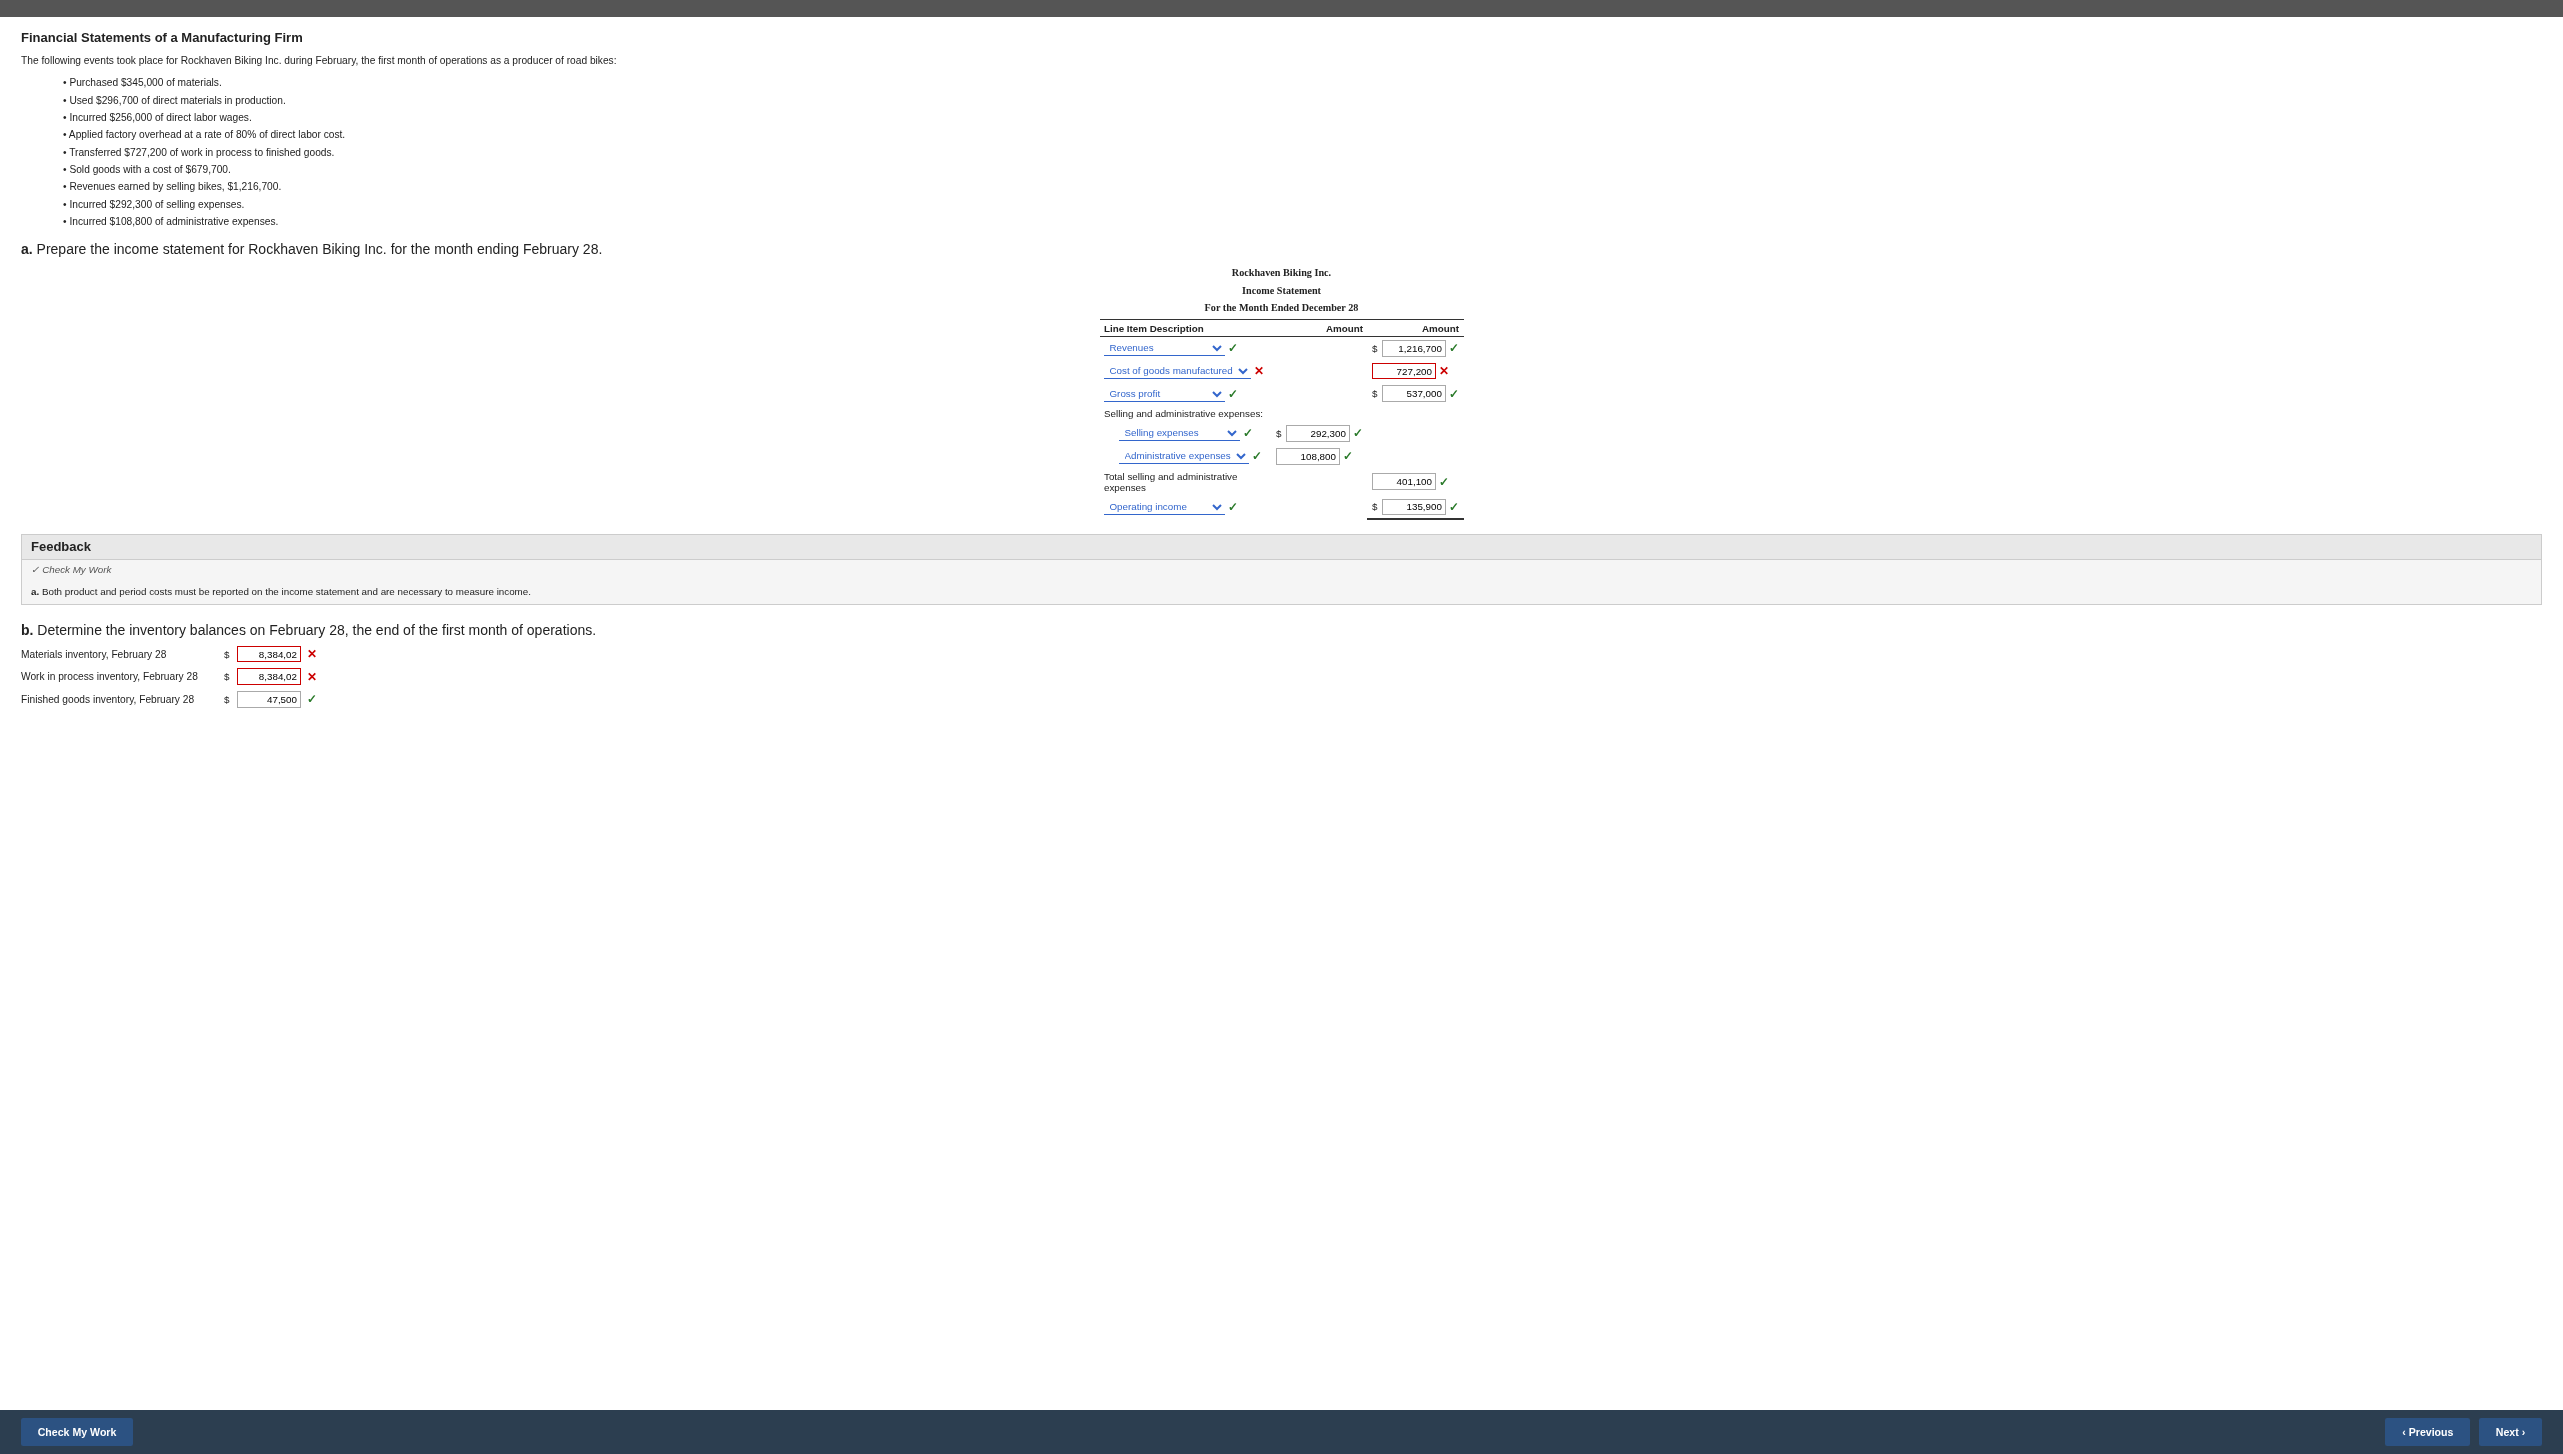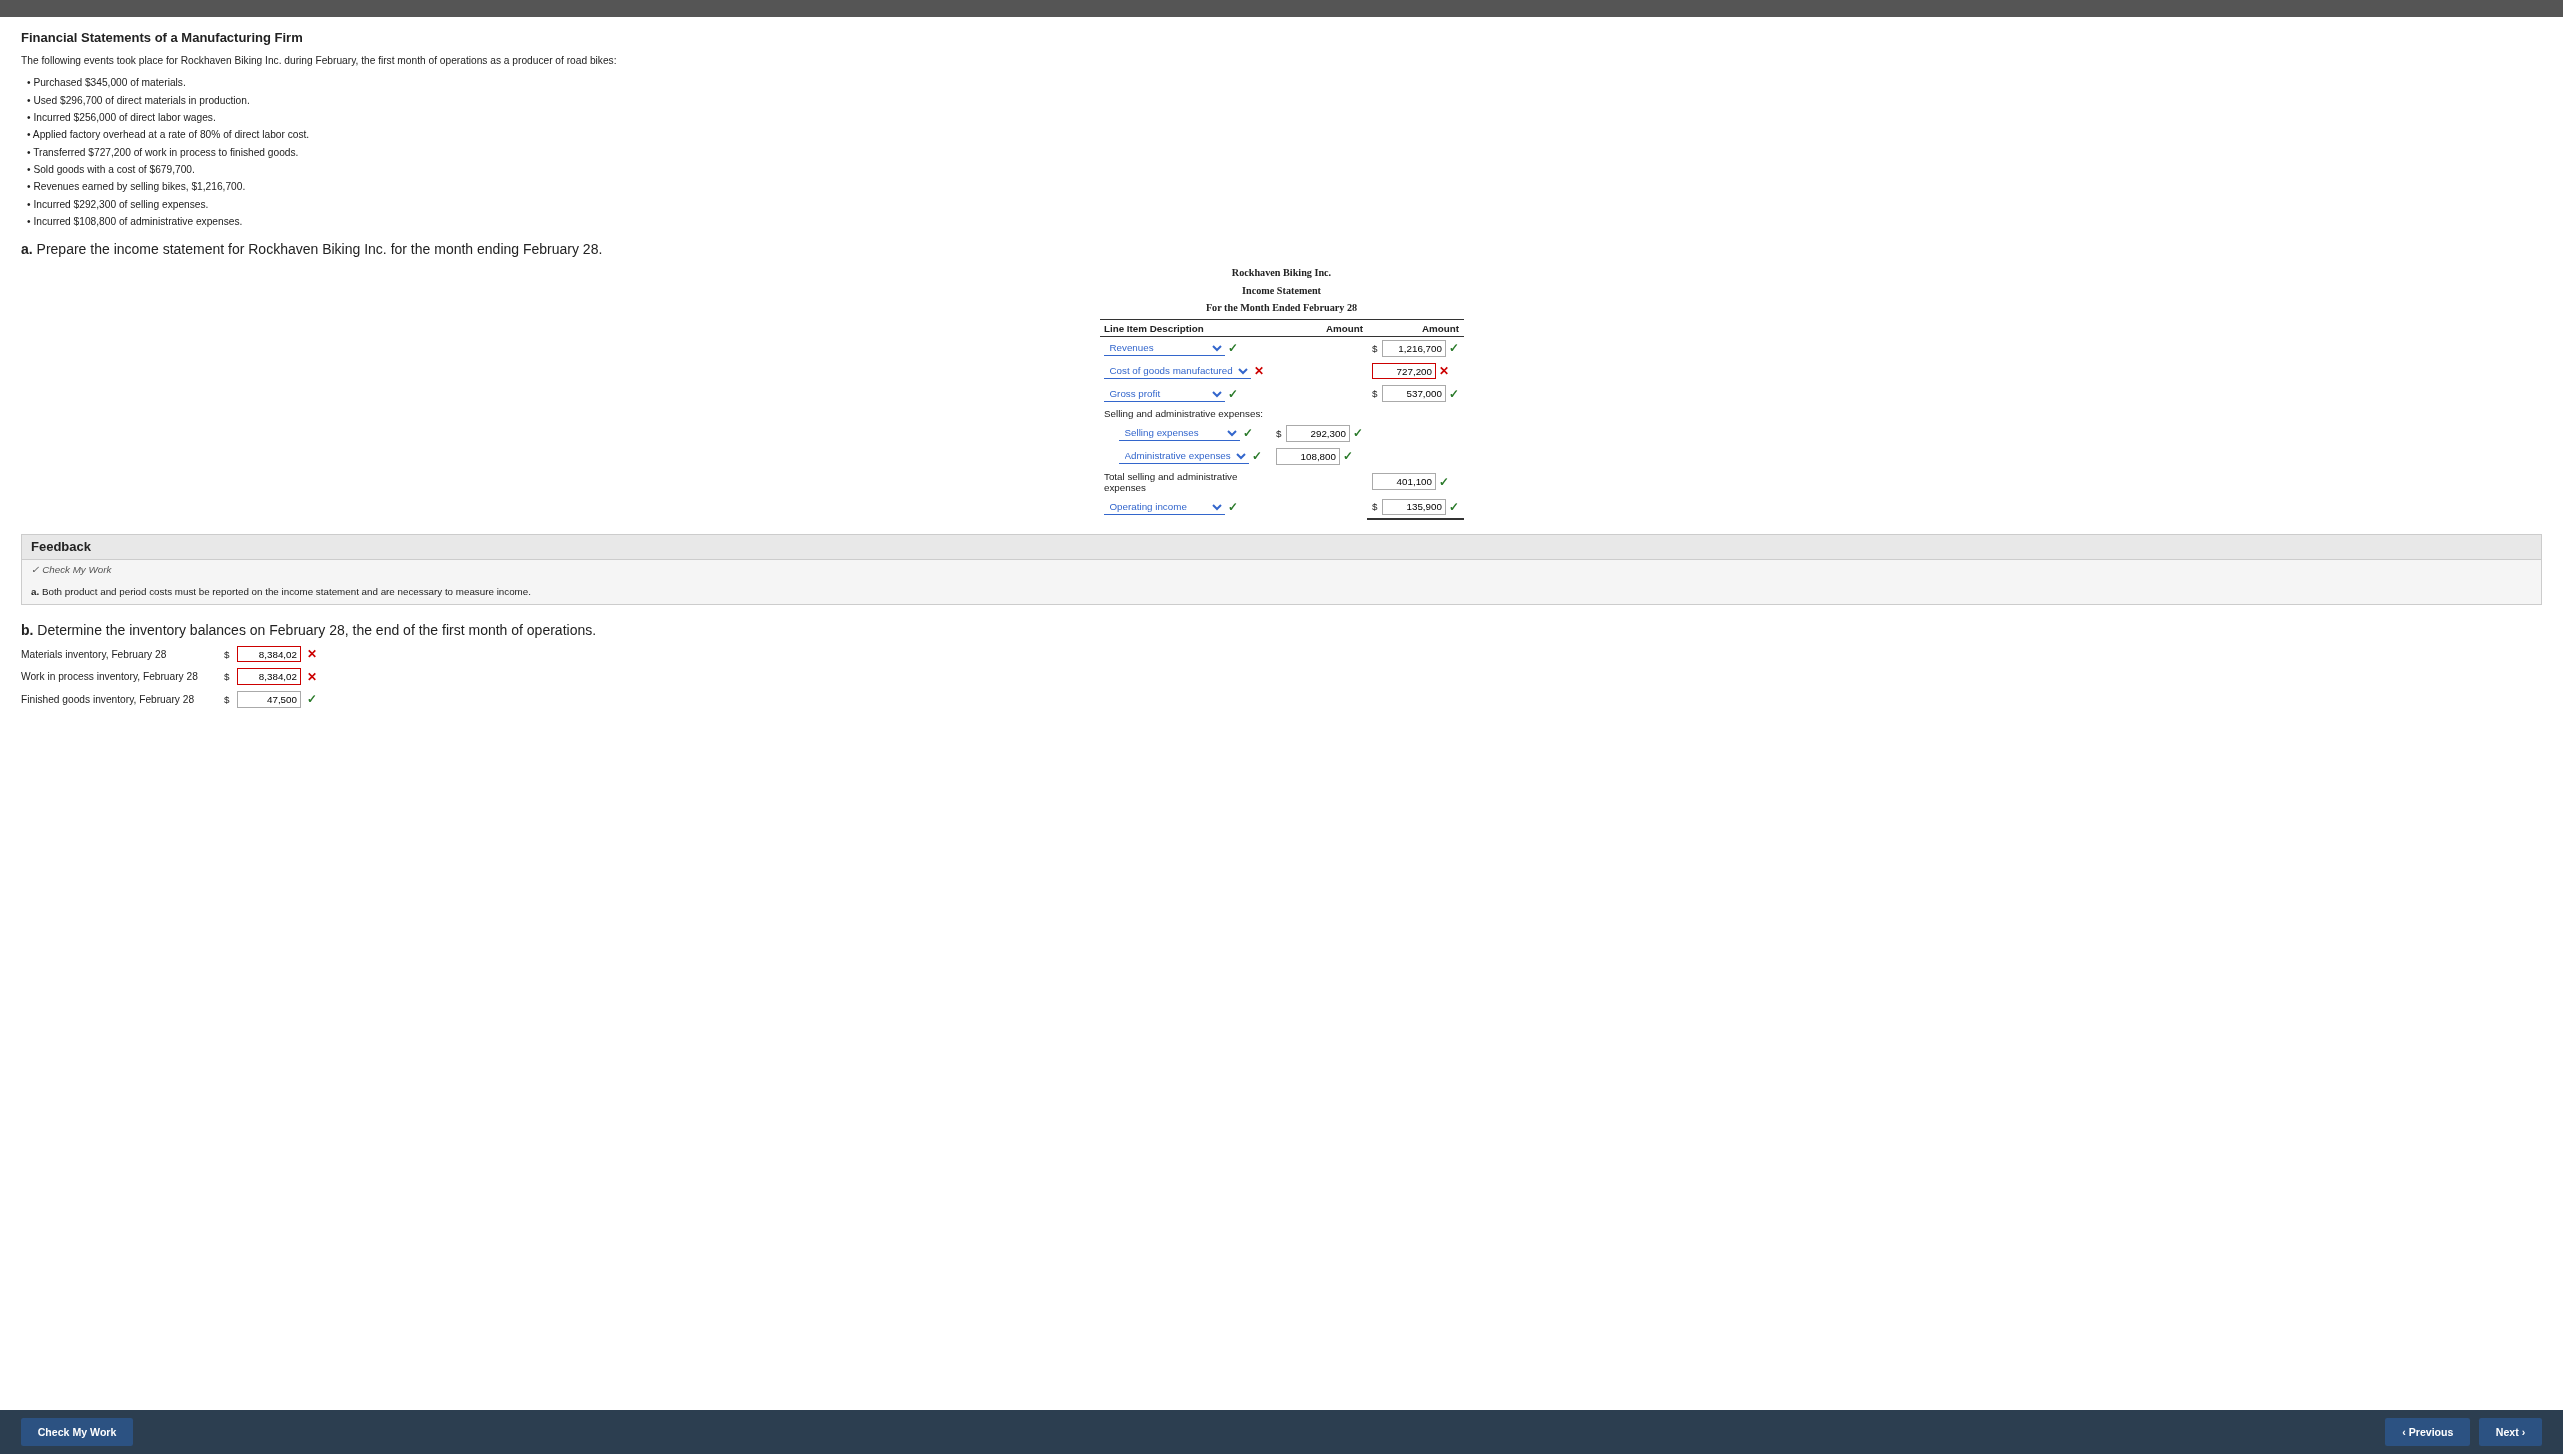--- a/index.html
+++ b/index.html
@@ -34,20 +34,21 @@
       margin-bottom: 6px;
       line-height: 1.5;
     }
     .bullet-list {
       margin: 4.5px 0 9px 6px;
       list-style: none;
     }
     .bullet-list li {
       font-size: 10.2px;
       line-height: 1.7;
+      margin-left: 36px;
     }
     .bullet-list li::before {
       content: "• ";
     }
     .question-label {
       font-size: 14px;
       margin: 10.6px 0 7.6px 0;
     }
     .statement-container {
       margin: 0 auto;
@@ -246,21 +247,21 @@
 
   <div class="question-label">
     <span style="font-weight:bold;">a.</span>
     <span>Prepare the income statement for Rockhaven Biking Inc. for the month ending February 28.</span>
   </div>
 
   <div class="statement-container">
     <div class="statement-header">
       <div>Rockhaven Biking Inc.</div>
       <div>Income Statement</div>
-      <div>For the Month Ended February 28</div>
+      <div>For the Month Ended December 28</div>
     </div>
 
     <table class="statement-table">
       <tbody>
           <tr class="col-header-row">
         <td style="width:55%;">Line Item Description</td>
         <td style="width:22%; text-align:right;">Amount</td>
         <td style="width:23%; text-align:right;">Amount</td>
       </tr>
 

